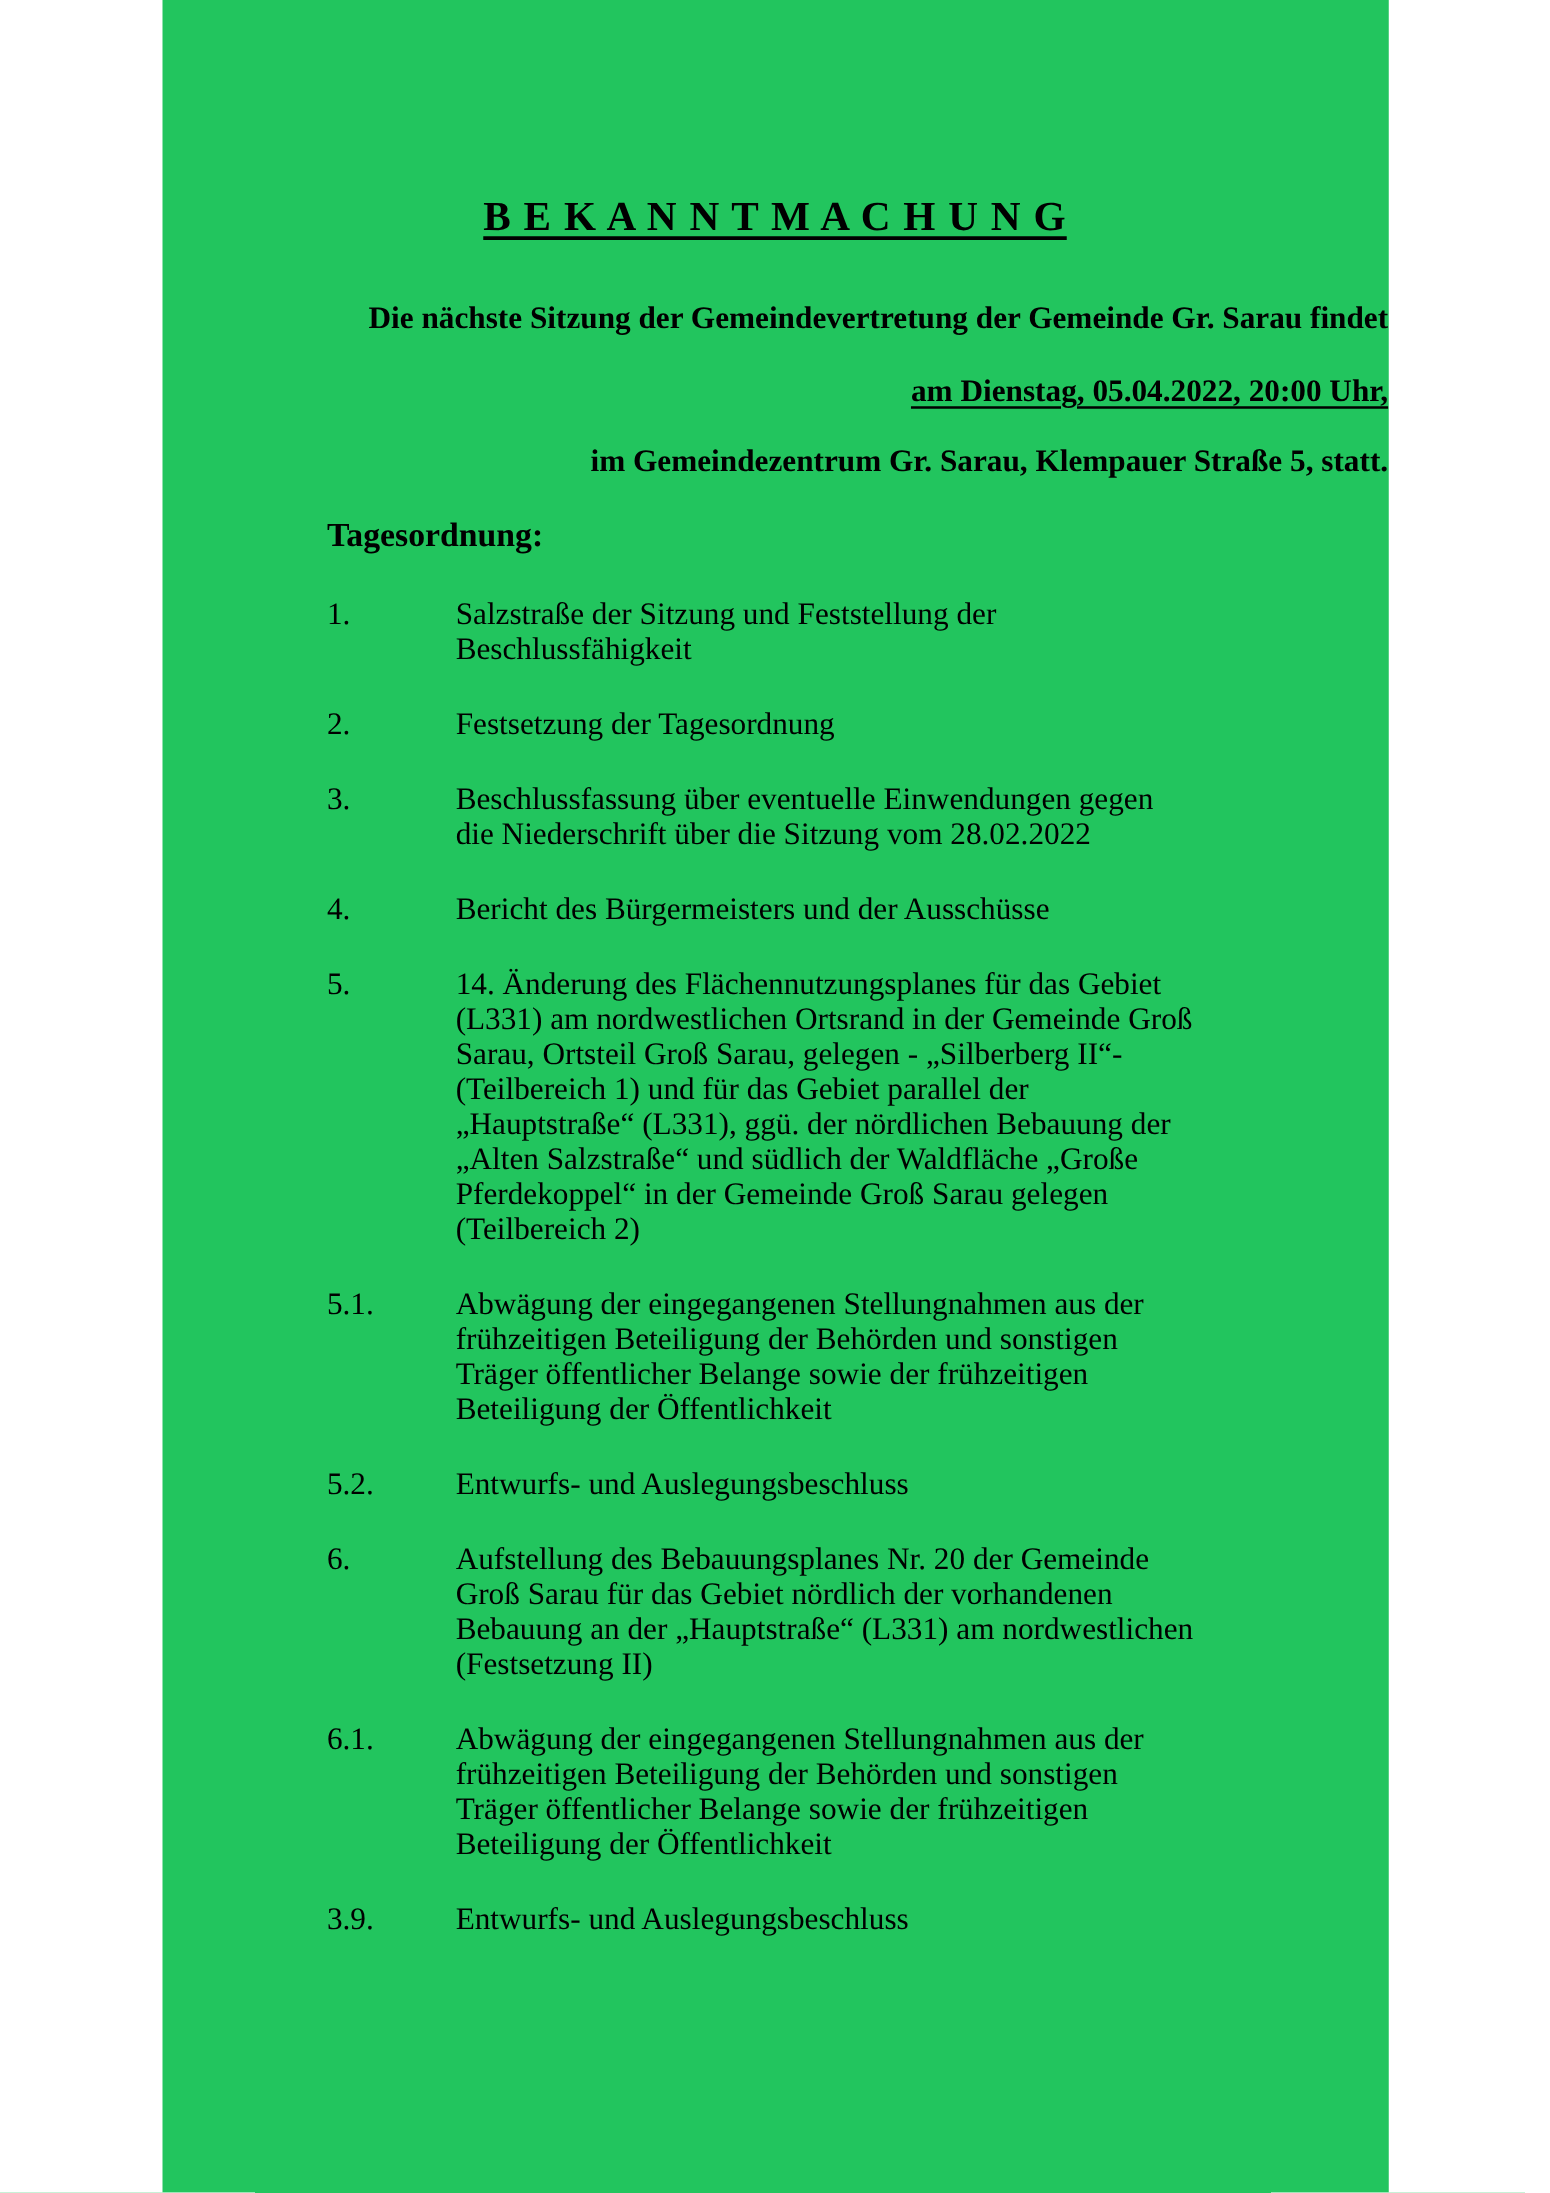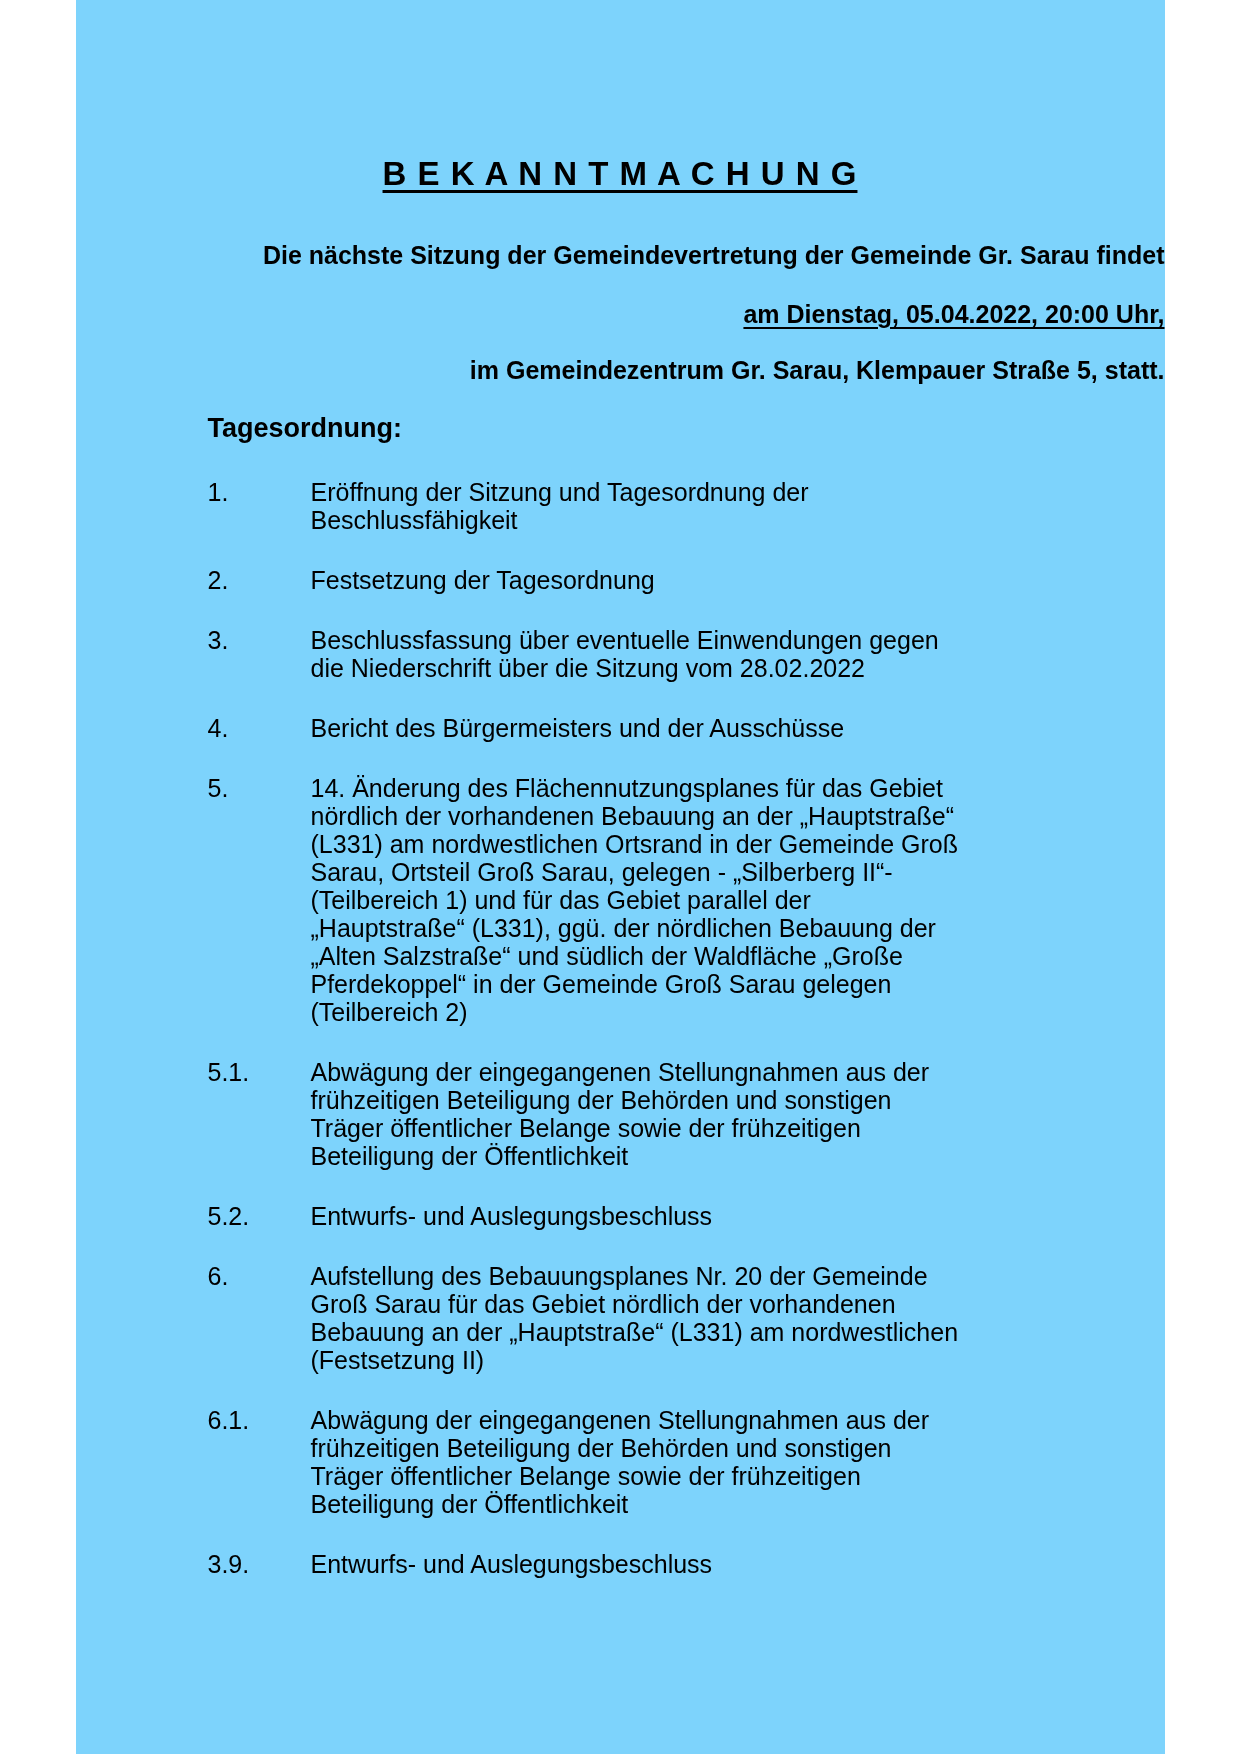--- a/index.html
+++ b/index.html
@@ -1,23 +1,23 @@
 <!DOCTYPE html>
 <html lang="de"><head>
 <meta charset="utf-8">
 <style>
   html, body { margin: 0; padding: 0; background: #ffffff; }
   .page {
     position: relative;
-    width: 1089px;
+    width: 981px;
     height: 1754px;
     margin: 0 auto;
-    background: #7dd3fc;
+    background: #22c55e;
     color: #000000;
-    font-family: Liberation Sans, sans-serif;
+    font-family: Liberation Serif, serif;
     overflow: hidden;
   }
   .title {
     margin: 0;
     padding-top: 155px;
     text-align: center;
     font-size: 33px;
     font-weight: bold;
     line-height: 38px;
     letter-spacing: 1px;
@@ -77,21 +77,21 @@
   <p class="intro intro-2"><span class="underlined">am Dienstag, 05.04.2022, 20:00 Uhr,</span></p>
   <p class="intro intro-3">im Gemeindezentrum Gr. Sarau, Klempauer Straße 5, statt.</p>
 
   <h2 class="agenda-heading">Tagesordnung:</h2>
 
   <div class="agenda">
 
     <div class="item">
       <div class="num">1.</div>
       <div class="txt">
-        <div class="line">Eröffnung der Sitzung und Tagesordnung der</div>
+        <div class="line">Salzstraße der Sitzung und Feststellung der</div>
         <div class="line">Beschlussfähigkeit</div>
       </div>
     </div>
 
     <div class="item">
       <div class="num">2.</div>
       <div class="txt">
         <div class="line">Festsetzung der Tagesordnung</div>
       </div>
     </div>
@@ -108,21 +108,20 @@
       <div class="num">4.</div>
       <div class="txt">
         <div class="line">Bericht des Bürgermeisters und der Ausschüsse</div>
       </div>
     </div>
 
     <div class="item">
       <div class="num">5.</div>
       <div class="txt">
         <div class="line">14. Änderung des Flächennutzungsplanes für das Gebiet</div>
-        <div class="line">nördlich der vorhandenen Bebauung an der „Hauptstraße“</div>
         <div class="line">(L331) am nordwestlichen Ortsrand in der Gemeinde Groß</div>
         <div class="line">Sarau, Ortsteil Groß Sarau, gelegen - „Silberberg II“-</div>
         <div class="line">(Teilbereich 1) und für das Gebiet parallel der</div>
         <div class="line">„Hauptstraße“ (L331), ggü. der nördlichen Bebauung der</div>
         <div class="line">„Alten Salzstraße“ und südlich der Waldfläche „Große</div>
         <div class="line">Pferdekoppel“ in der Gemeinde Groß Sarau gelegen</div>
         <div class="line">(Teilbereich 2)</div>
       </div>
     </div>
 

